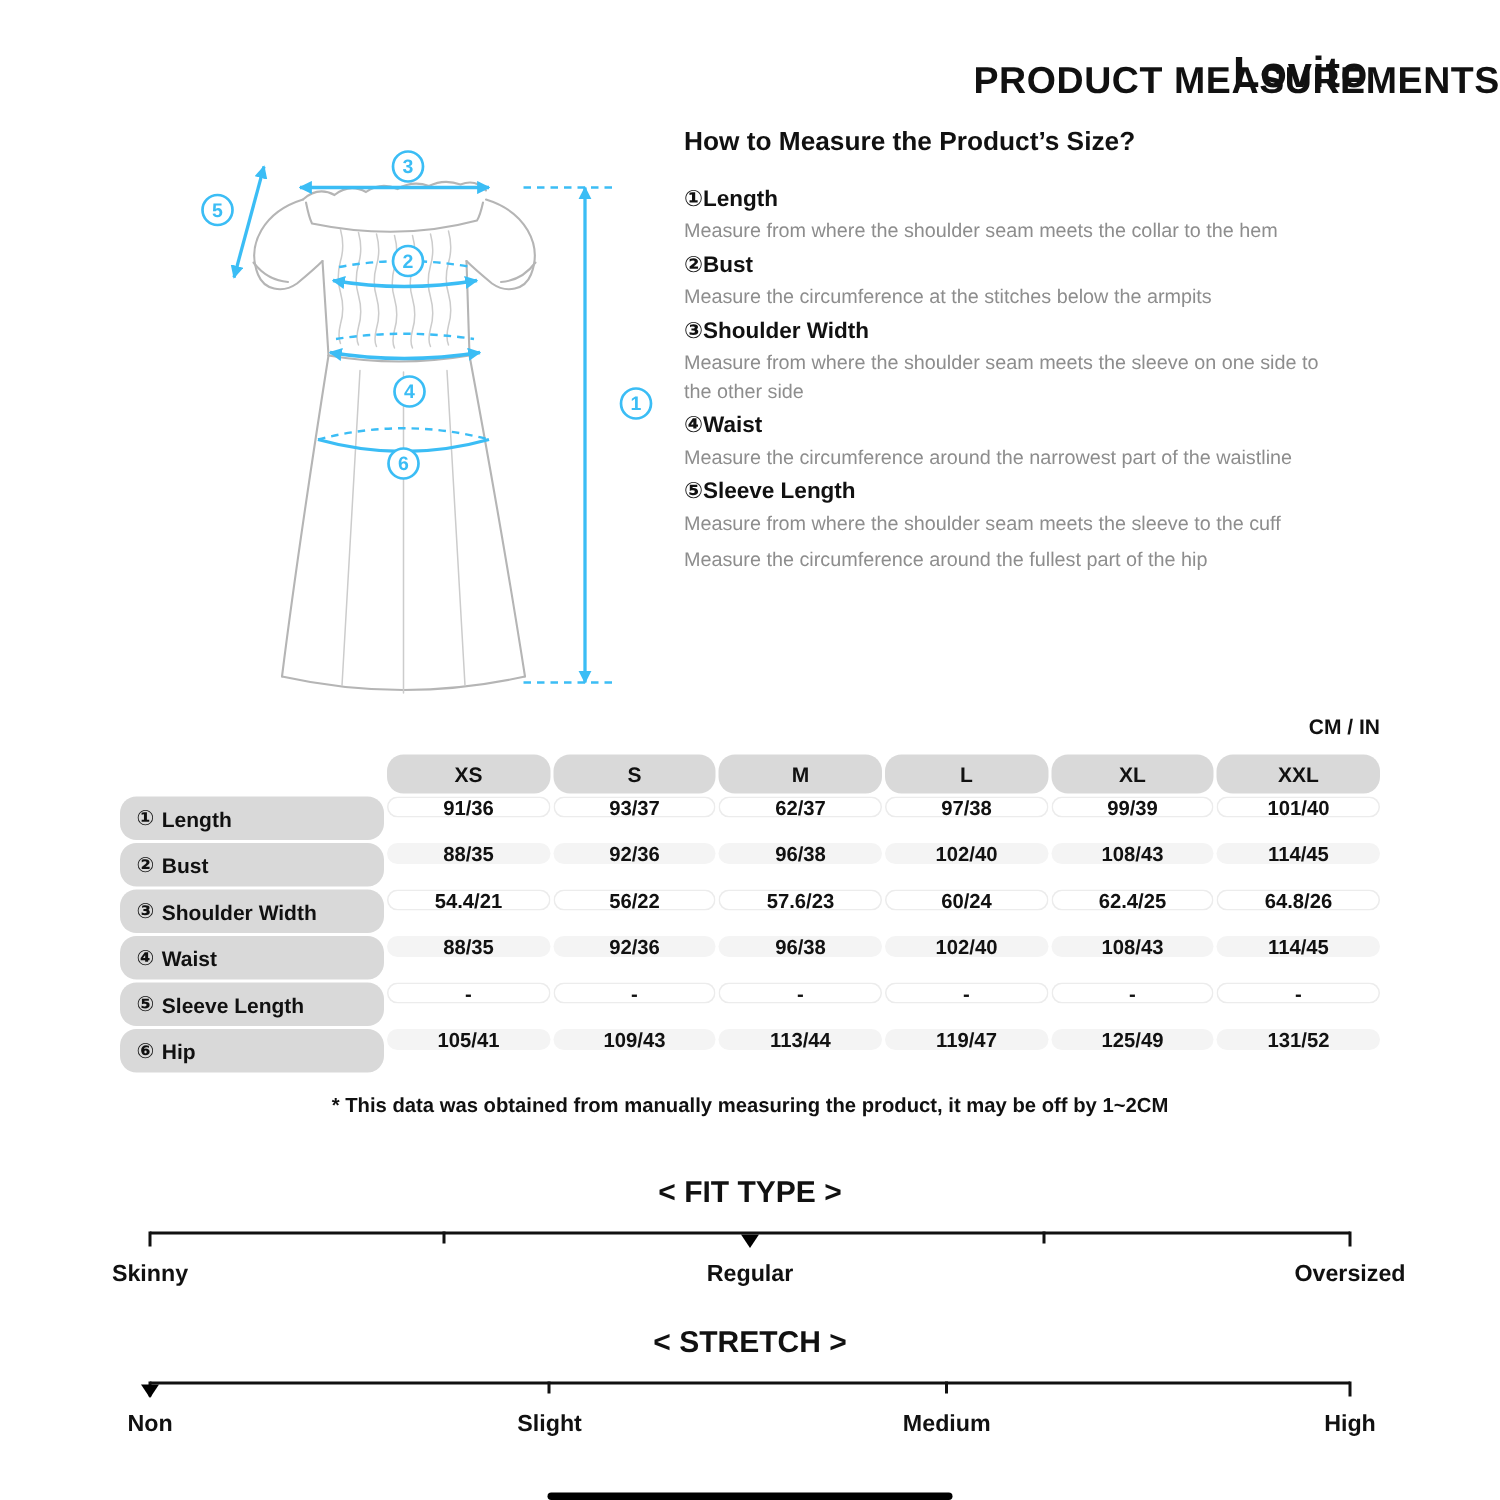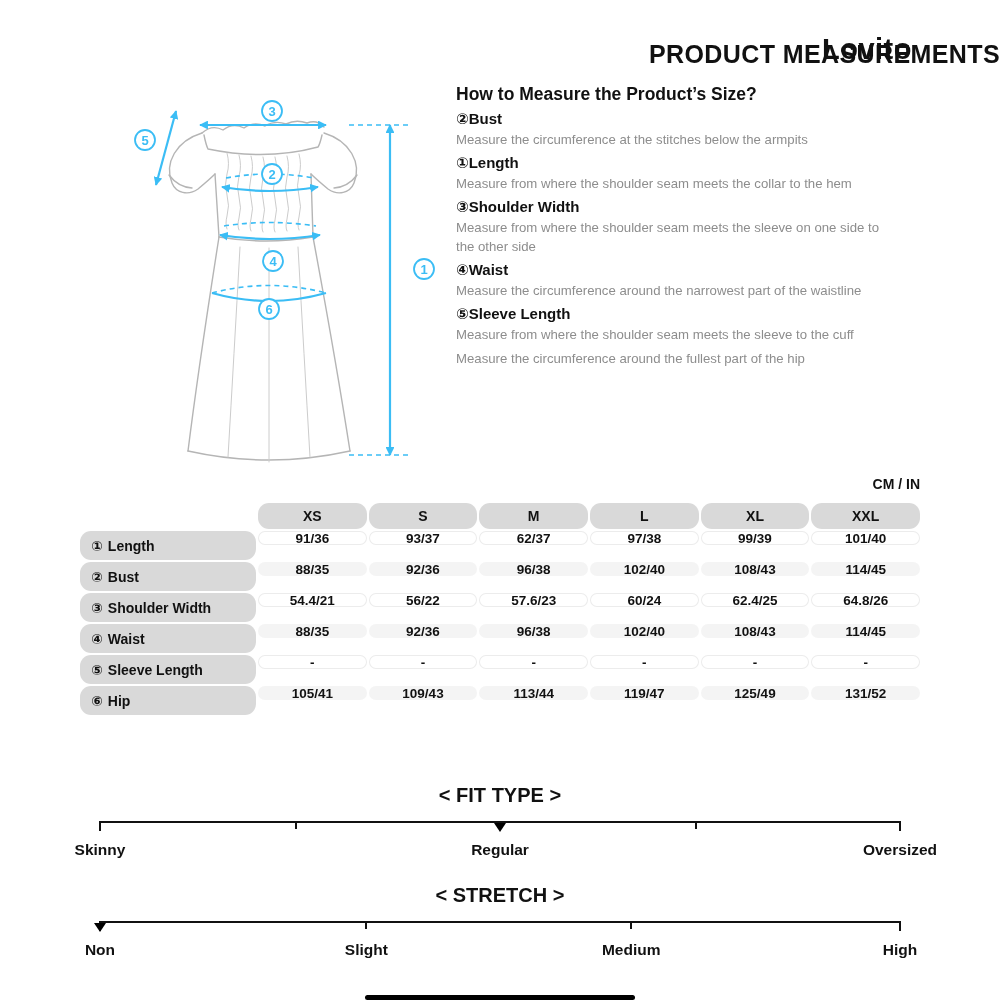--- a/index.html
+++ b/index.html
@@ -12,21 +12,21 @@
     position:absolute; top:40px; left:0; width:100%; text-align:right;
     font-size:25px; font-weight:800; letter-spacing:.4px;
   }
   .brand {
     position:absolute; top:33px; right:88px;
     font-size:29px; font-weight:800; letter-spacing:.5px;
   }
   .diagram { position:absolute; left:112px; top:85px; }
 
   .guide { position:absolute; left:456px; top:84px; width:430px; }
-  .guide-heading { font-size:17.5px; font-weight:800; margin-bottom:5px; }
+  .guide-heading { font-size:17.5px; font-weight:800; margin-bottom:19px; }
   .guide-item { margin-bottom:5px; }
   .gi-label { font-size:15px; font-weight:800; line-height:18px; margin-bottom:2px; }
   .gi-desc { font-size:13.2px; line-height:19px; color:#8d8d8d; }
 
   .unit { position:absolute; left:80px; top:476px; width:840px; text-align:right; font-size:14px; font-weight:800; }
 
   .size-table { position:absolute; left:80px; top:503px; width:840px; display:flex; flex-direction:column; gap:2px; }
   .tr { display:grid; grid-template-columns:176px repeat(6,1fr); gap:2px; }
   .tc { display:flex; align-items:center; justify-content:center; font-weight:700;border-radius:11px; }
   .tr.head .tc { height:26px; background:#d9d9d9; font-size:14px; }
@@ -142,26 +142,26 @@
         <circle cx="312" cy="184" r="10" fill="#fff" stroke="#3bbdf5" stroke-width="1.8"></circle>
         <text x="312" y="188.5" fill="#3bbdf5">1</text>
       </g>
     </g>
   </svg>
 
   <div class="guide">
     <div class="guide-heading">How to Measure the Product’s Size?</div>
 
     <div class="guide-item">
+      <div class="gi-label"><span>①</span><span>Length</span></div>
+      <div class="gi-desc">Measure from where the shoulder seam meets the collar to the hem</div>
+    </div>
+    <div class="guide-item">
       <div class="gi-label"><span>②</span><span>Bust</span></div>
       <div class="gi-desc">Measure the circumference at the stitches below the armpits</div>
-    </div>
-    <div class="guide-item">
-      <div class="gi-label"><span>①</span><span>Length</span></div>
-      <div class="gi-desc">Measure from where the shoulder seam meets the collar to the hem</div>
     </div>
     <div class="guide-item">
       <div class="gi-label"><span>③</span><span>Shoulder Width</span></div>
       <div class="gi-desc">Measure from where the shoulder seam meets the sleeve on one side to the other side</div>
     </div>
     <div class="guide-item">
       <div class="gi-label"><span>④</span><span>Waist</span></div>
       <div class="gi-desc">Measure the circumference around the narrowest part of the waistline</div>
     </div>
     <div class="guide-item">
@@ -258,20 +258,21 @@
         </div>
       <div class="tc v">105/41</div>
       <div class="tc v">109/43</div>
       <div class="tc v">113/44</div>
       <div class="tc v">119/47</div>
       <div class="tc v">125/49</div>
       <div class="tc v">131/52</div>
     </div>
   </div>
 
+  <div class="footnote">* This data was obtained from manually measuring the product, it may be off by 1~2CM</div>
 
   <div class="scale fit">
     <div class="scale-title">&lt; FIT TYPE &gt;</div>
     <div class="scale-line">
       <div class="tick end" style="left:0%"></div>
       <div class="tick mid" style="left:24.5%"></div>
       <div class="tick mid" style="left:74.5%"></div>
       <div class="tick end" style="left:100%"></div>
       <div class="scale-marker" style="left:50%"></div>
     </div>

